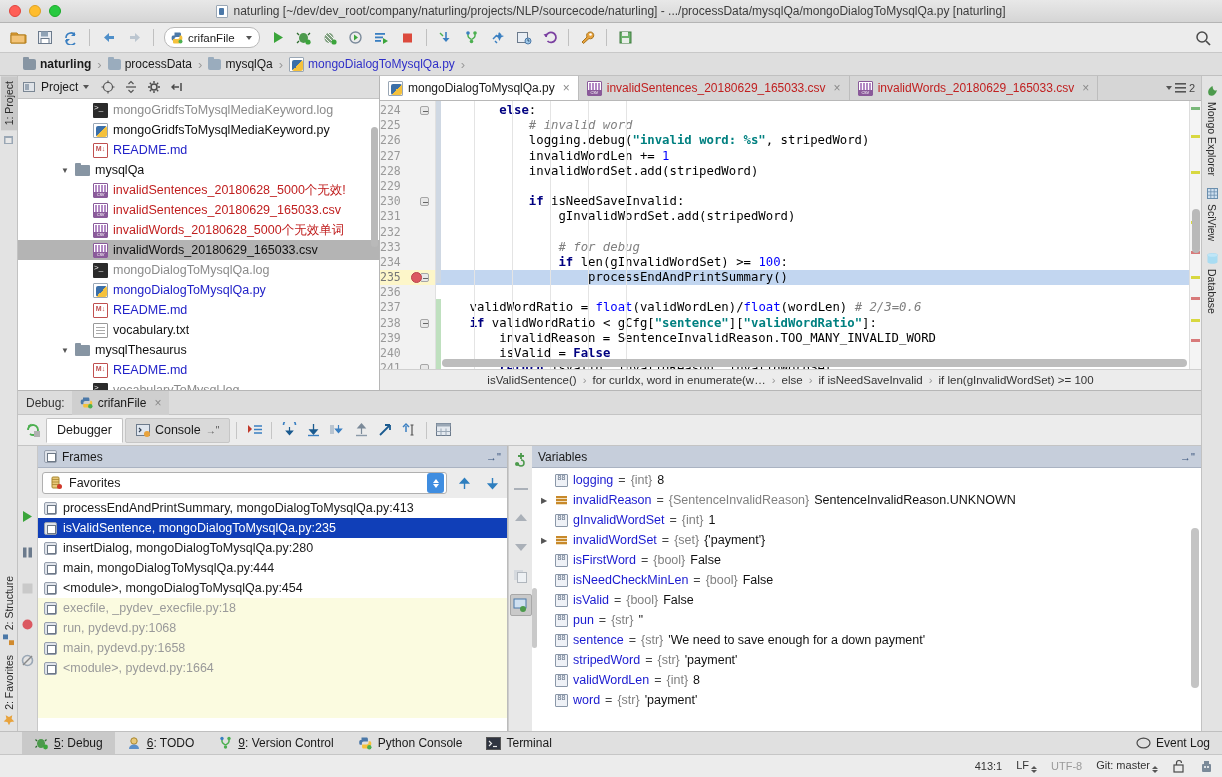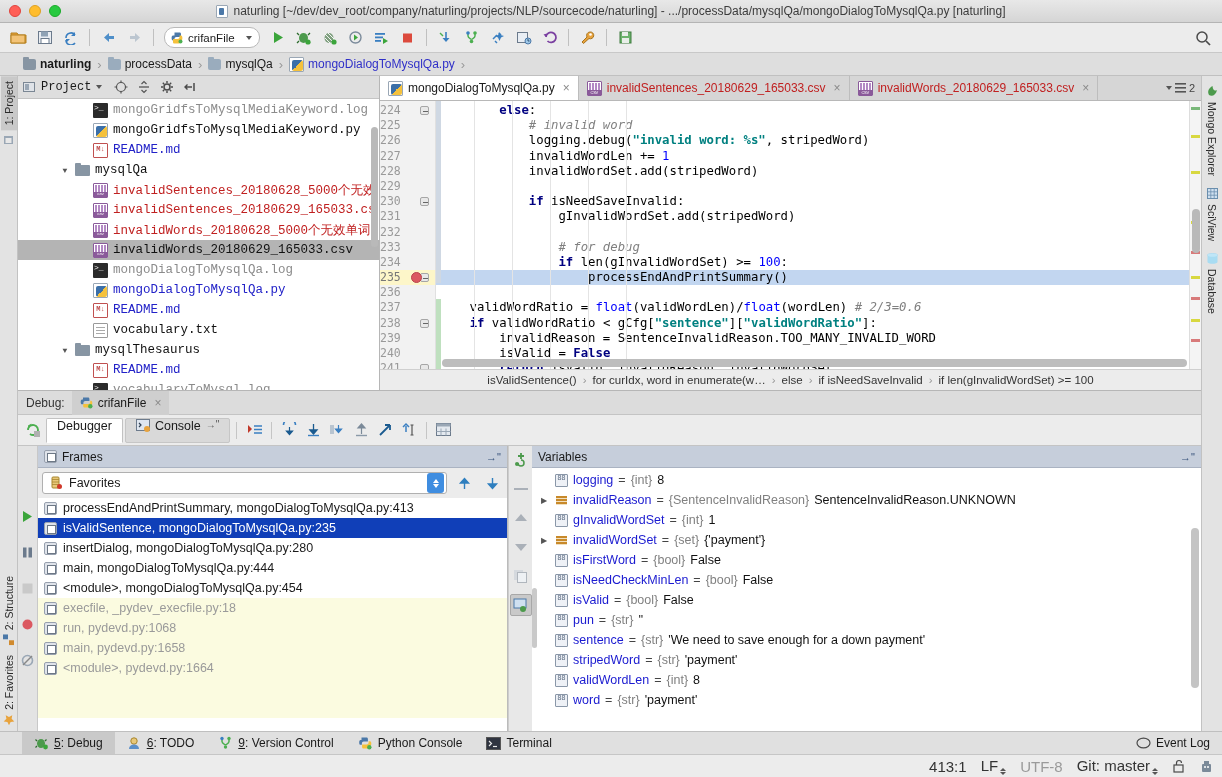--- a/index.html
+++ b/index.html
@@ -106,21 +106,21 @@
   .vtab-r {
     writing-mode: vertical-rl; font-size: 10.5px; padding: 6px 3px;
     white-space: nowrap; display: flex; align-items: center; gap: 5px; color: #2a2a2a;
   }
 
   .center-col { flex: 1 1 auto; display: flex; flex-direction: column; min-width: 0; }
   .upper { flex: 0 0 314px; display: flex; min-height: 0; }
 
   
   .projpanel { width: 362px; flex: 0 0 362px; display: flex; flex-direction: column;
-               background: #fde047; border-right: 1px solid #b6b6b6; min-height: 0; font-family: Liberation Mono, monospace; }
+               background: #fde047; border-right: 1px solid #b6b6b6; min-height: 0; }
   .proj-header {
     height: 23px; flex: 0 0 23px; background: #dedede; border-bottom: 1px solid #c4c4c4;
     display: flex; align-items: center; padding: 0 5px; gap: 5px;
   }
   .proj-title { font-size: 12px; display: flex; align-items: center; gap: 5px; }
   .hdr-ico { width: 18px; height: 18px; display: flex; align-items: center; justify-content: center; }
   .tree { flex: 1 1 auto; overflow: hidden; position: relative; background: #fff; padding-top: 1px; }
   .trow {
     height: 20px; display: flex; align-items: center; gap: 5px;
     padding-right: 6px; font-size: 12.5px; white-space: nowrap;
@@ -206,21 +206,21 @@
   
   .debugpanel { flex: 1 1 auto; display: flex; flex-direction: column; min-height: 0;
                 background: #ececec; border-top: 1px solid #b6b6b6; }
   .dbg-tabrow { height: 24px; flex: 0 0 24px; display: flex; align-items: center;
                 background: #dcdcdc; border-bottom: 1px solid #c4c4c4; padding-left: 8px; gap: 7px; }
   .dbg-lbl { font-size: 12px; color: #333; }
   .dbg-tab { height: 24px; display: flex; align-items: center; gap: 5px; padding: 0 8px;
              font-size: 12px; background: #cfcfcf; }
   .dbg-toolrow { height: 31px; flex: 0 0 31px; display: flex; align-items: center;
                  background: #ececec; border-bottom: 1px solid #c4c4c4; padding-left: 4px; gap: 2px; }
-  .subtab { height: 25px; display: flex; gap: 5px; padding: 0 10px;
+  .subtab { height: 25px; display: flex; align-items: center; gap: 5px; padding: 0 10px;
             font-size: 12.5px; }
   .subtab.active { background: #fff; border: 1px solid #c2c2c2; border-bottom: 1px solid #fff; border-radius: 2px 2px 0 0; }
   .subtab.inactive { background: #d9d9d9; border: 1px solid #c6c6c6; border-radius: 2px; }
   .tool-ico { width: 22px; height: 22px; display:flex; align-items:center; justify-content:center; }
   .vsep { width:1px; height:17px; background:#c5c5c5; margin:0 4px; }
 
   .dbg-content { flex: 1 1 auto; display: flex; min-height: 0; }
   .dbg-left-strip { width: 20px; flex: 0 0 20px; background: #e3e3e3; border-right: 1px solid #c8c8c8;
                     display: flex; flex-direction: column; justify-content: center; align-items: center; gap: 14px; }
   .frames-pane { width: 470px; flex: 0 0 470px; display: flex; flex-direction: column;
@@ -267,21 +267,21 @@
                  background: #c4c4c4; border-radius: 4px; }
   .vars-scroll-left { position:absolute; left:0; top:120px; width:5px; height:60px; background:#c9c9c9; border-radius:3px; }
 
   
   .toolwin-bar { height: 23px; flex: 0 0 23px; background: #e0e0e0; border-top: 1px solid #bfbfbf;
                  display: flex; align-items: center; padding-left: 22px; }
   .twb-item { height: 23px; display: flex; align-items: center; gap: 5px; padding: 0 12px; font-size: 12px; }
   .twb-item.active { background: #c9c9c9; }
   .twb-sp { flex: 1; }
   .statusbar { height: 23px; flex: 0 0 23px; background: #ececec; border-top: 1px solid #c6c6c6;
-               display: flex; align-items: center; padding: 0 8px; gap: 14px; font-size: 15px; color: #333; }
+               display: flex; align-items: center; padding: 0 8px; gap: 14px; font-size: 11px; color: #333; }
   .sb-sp { flex: 1; }
   .sb-grey { color: #9a9a9a; }
   .updown { display:inline-flex; flex-direction:column; gap:1px; margin-left:2px; }
   .updown i { display:block; width:0; height:0; border-left:3px solid transparent; border-right:3px solid transparent; }
   .updown i.u { border-bottom:3px solid #555; }
   .updown i.d { border-top:3px solid #555; }
   .ul { text-decoration: underline; }
   svg { display: block; }
 </style>
 </head>

